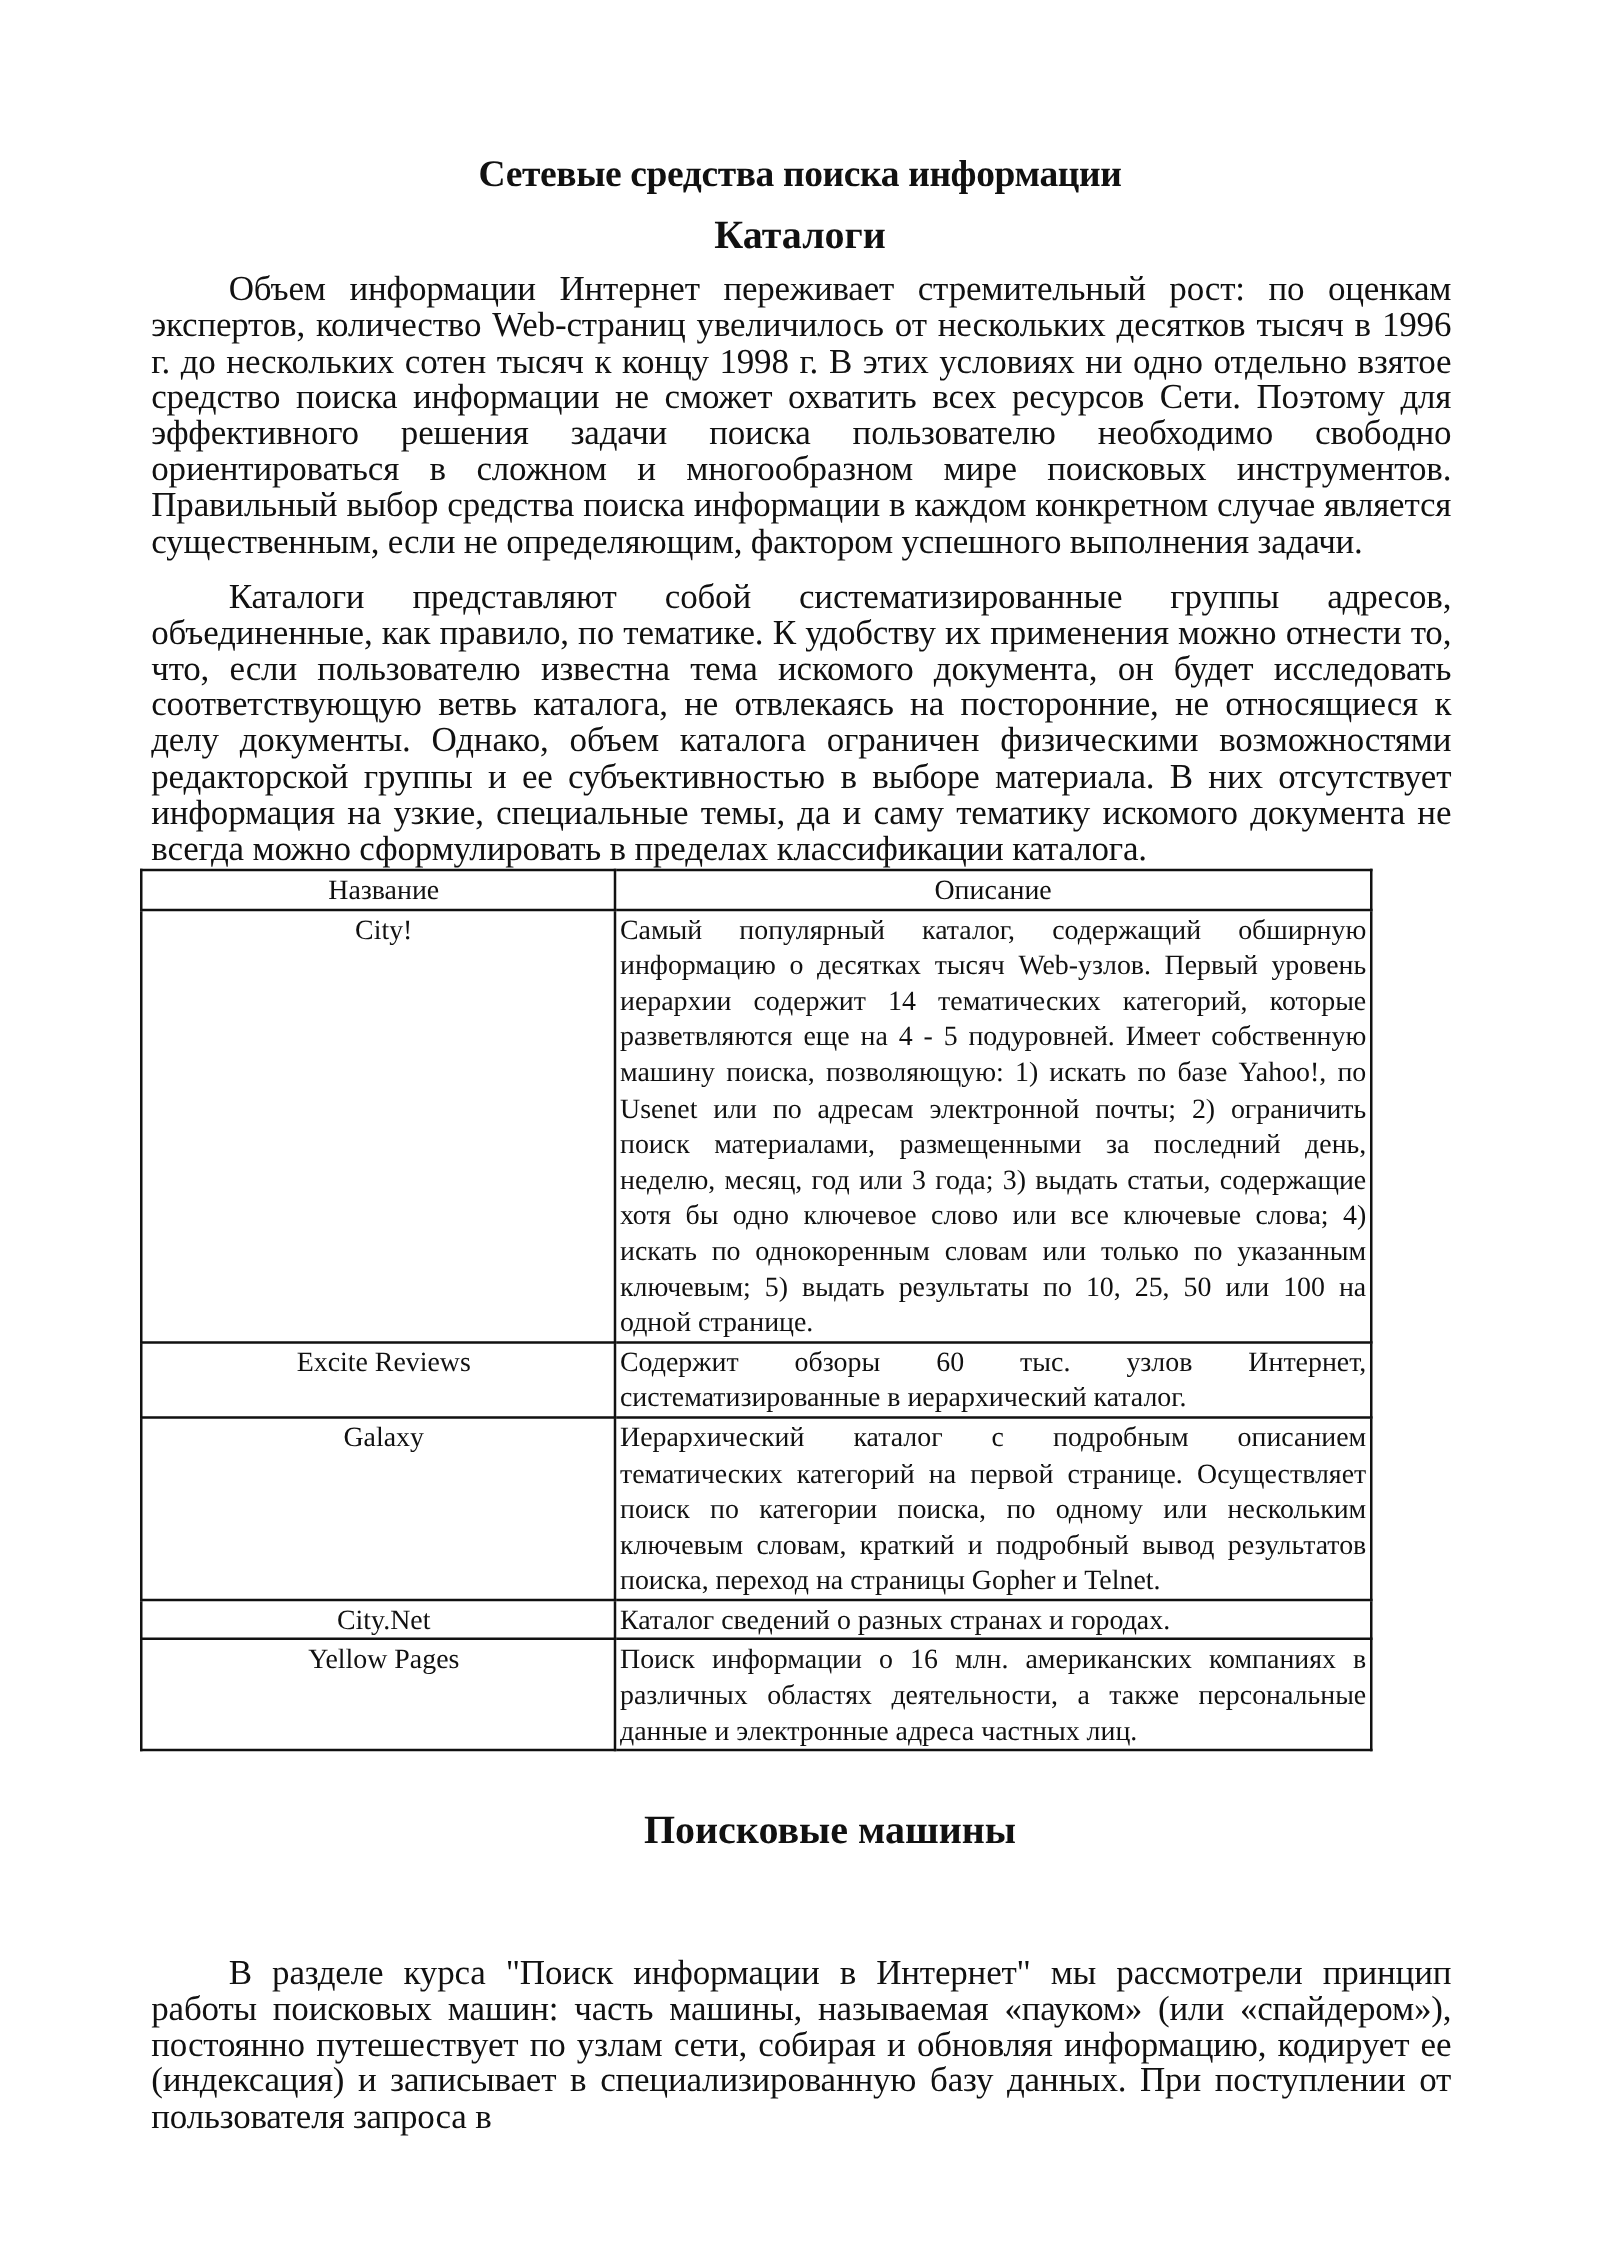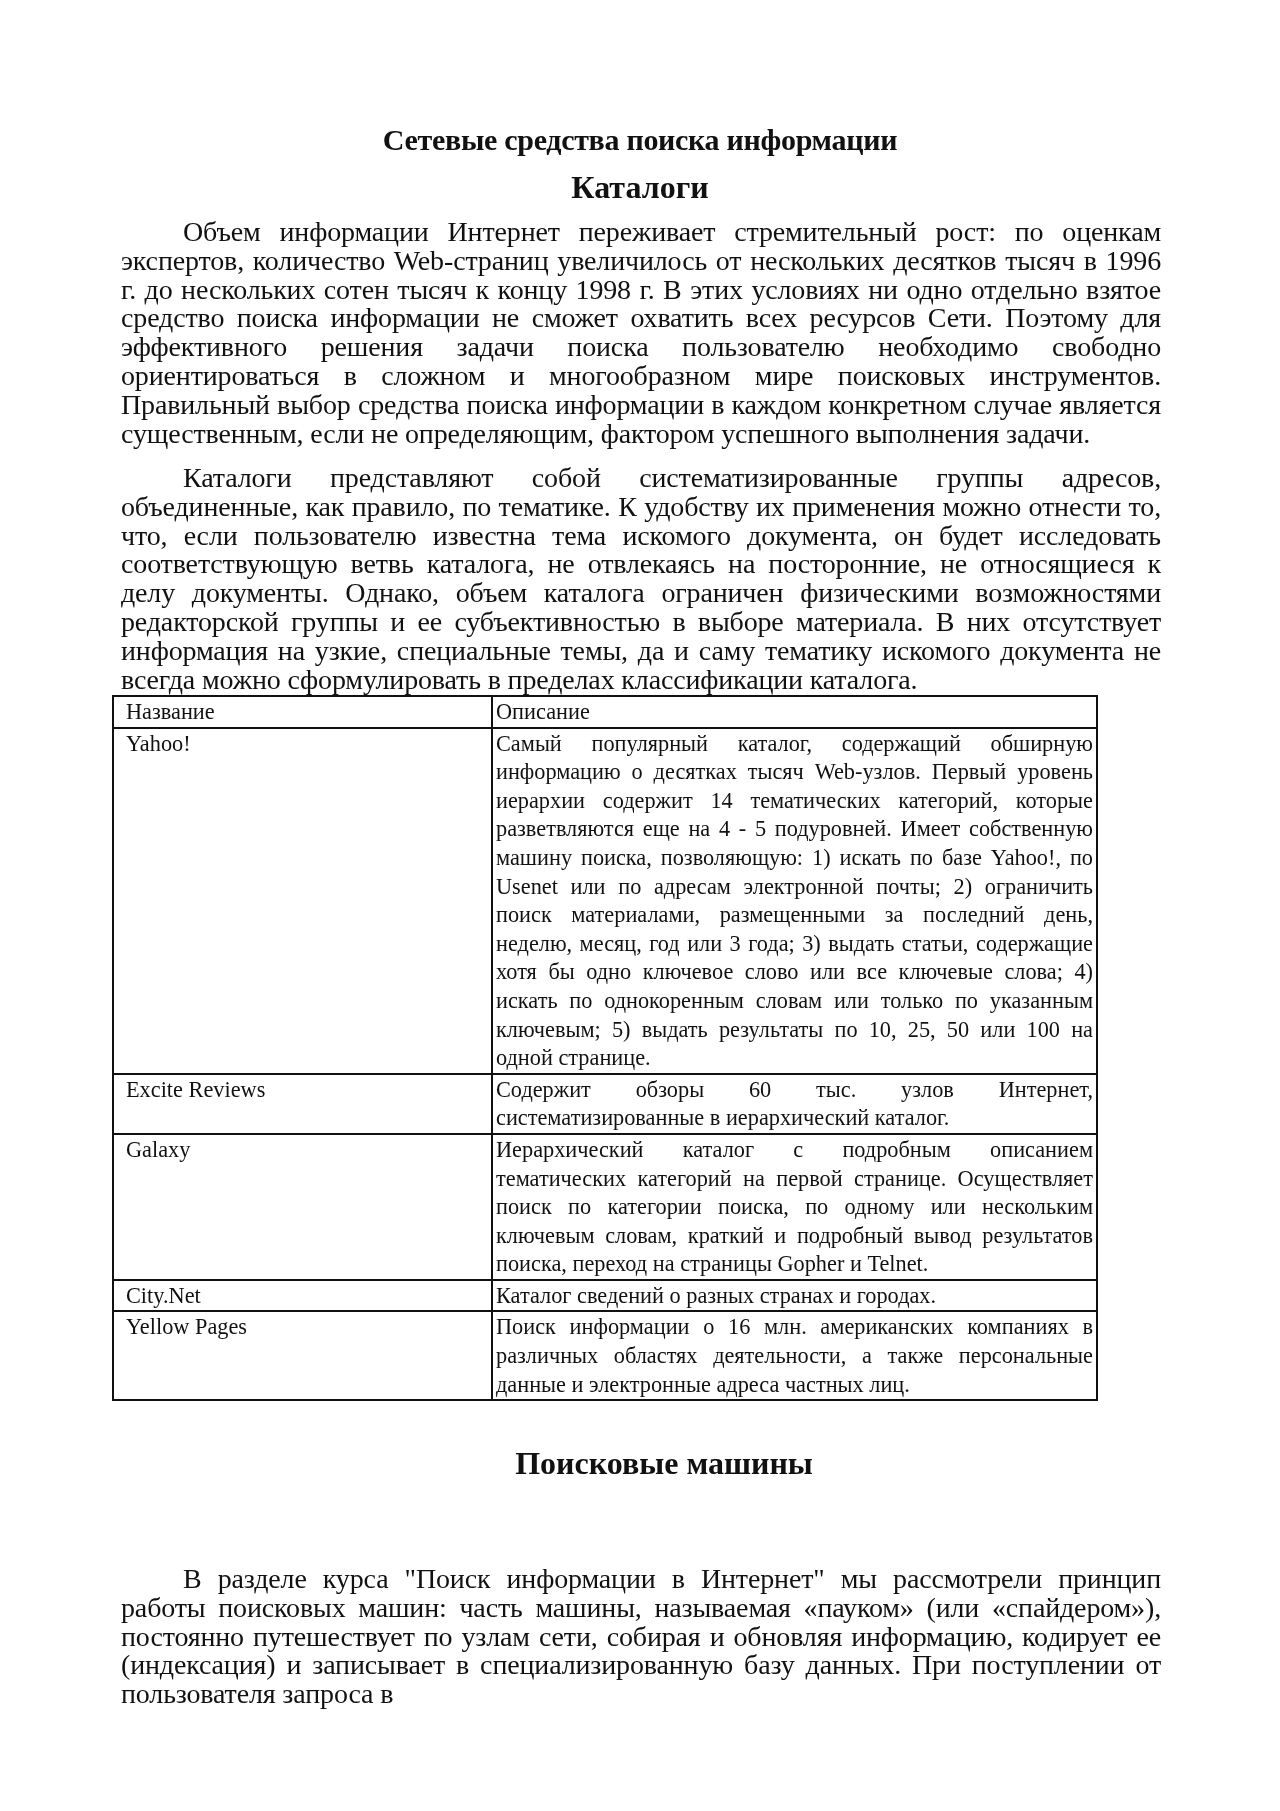--- a/index.html
+++ b/index.html
@@ -8,44 +8,44 @@
   .page { position:absolute; left:0; top:0; width:1280px; height:1568px; }
   .title { position:absolute; left:0; width:1280px; top:120px; text-align:center;
            font-weight:bold; font-size:30px; line-height:40px; letter-spacing:-0.3px; }
   .h2 { position:absolute; left:0; width:1280px; text-align:center;
         font-weight:bold; font-size:32px; line-height:34px; }
   .para { position:absolute; left:121px; width:1040px; font-size:28px; line-height:28.8px;
           text-align:justify; text-indent:62px; letter-spacing:-0.15px; }
   table.cat { position:absolute; left:112px; top:695px; width:986px; border-collapse:collapse;
               font-size:22.3px; line-height:28.6px; }
   table.cat td { border:2.5px solid #111; vertical-align:top; padding:1px 3px 0 3px; }
-  table.cat td.name { width:362px; text-align:left;padding-left:12px; }
+  table.cat td.name { width:362px; text-align:center;padding-left:12px; }
   table.cat td.desc { text-align:justify; }
 </style>
 </head>
 <body>
 
 <div class="page">
 
   <div class="title">Сетевые средства поиска информации</div>
 
   <div class="h2" style="top:170px;">Каталоги</div>
 
   <p class="para" style="top:218px;margin:0;">Объем информации Интернет переживает стремительный рост: по оценкам экспертов, количество Web-страниц увеличилось от нескольких десятков тысяч в 1996 г. до нескольких сотен тысяч к концу 1998 г. В этих условиях ни одно отдельно взятое средство поиска информации не сможет охватить всех ресурсов Сети. Поэтому для эффективного решения задачи поиска пользователю необходимо свободно ориентироваться в сложном и многообразном мире поисковых инструментов. Правильный выбор средства поиска информации в каждом конкретном случае является существенным, если не определяющим, фактором успешного выполнения задачи.</p>
 
   <p class="para" style="top:464px;margin:0;">Каталоги представляют собой систематизированные группы адресов, объединенные, как правило, по тематике. К удобству их применения можно отнести то, что, если пользователю известна тема искомого документа, он будет исследовать соответствующую ветвь каталога, не отвлекаясь на посторонние, не относящиеся к делу документы. Однако, объем каталога ограничен физическими возможностями редакторской группы и ее субъективностью в выборе материала. В них отсутствует информация на узкие, специальные темы, да и саму тематику искомого документа не всегда можно сформулировать в пределах классификации каталога.</p>
 
   <table class="cat">
     <tbody>
         <tr>
       <td class="name">Название</td>
-      <td class="desc" style="text-align:left">Описание</td>
+      <td class="desc" style="text-align:center">Описание</td>
     </tr>
     <tr>
-      <td class="name">Yahoo!</td>
+      <td class="name">City!</td>
       <td class="desc">Самый популярный каталог, содержащий обширную информацию о десятках тысяч Web-узлов. Первый уровень иерархии содержит 14 тематических категорий, которые разветвляются еще на 4 - 5 подуровней. Имеет собственную машину поиска, позволяющую: 1) искать по базе Yahoo!, по Usenet или по адресам электронной почты; 2) ограничить поиск материалами, размещенными за последний день, неделю, месяц, год или 3 года; 3) выдать статьи, содержащие хотя бы одно ключевое слово или все ключевые слова; 4) искать по однокоренным словам или только по указанным ключевым; 5) выдать результаты по 10, 25, 50 или 100 на одной странице.</td>
     </tr>
     <tr>
       <td class="name">Excite Reviews</td>
       <td class="desc">Содержит обзоры 60 тыс. узлов Интернет, систематизированные в иерархический каталог.</td>
     </tr>
     <tr>
       <td class="name">Galaxy</td>
       <td class="desc">Иерархический каталог с подробным описанием тематических категорий на первой странице. Осуществляет поиск по категории поиска, по одному или нескольким ключевым словам, краткий и подробный вывод результатов поиска, переход на страницы Gopher и Telnet.</td>
     </tr>

